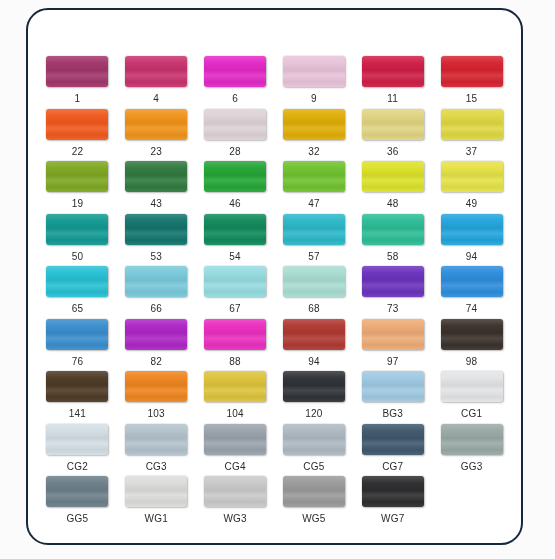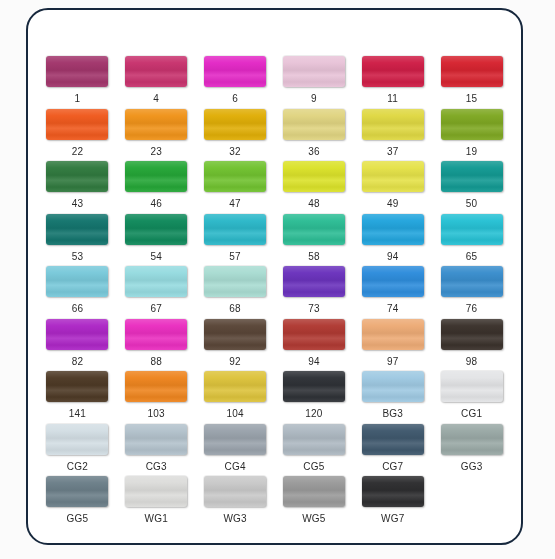--- a/index.html
+++ b/index.html
@@ -116,20 +116,24 @@
       </div>
       <div class="swatch-cell">
         <div class="swatch-chip" style="background-color: rgb(240, 90, 30);"></div>
         <div class="swatch-label">22</div>
       </div>
       <div class="swatch-cell">
         <div class="swatch-chip" style="background-color: rgb(240, 147, 26);"></div>
         <div class="swatch-label">23</div>
       </div>
       <div class="swatch-cell">
+        <div class="swatch-chip" style="background-color: rgb(222, 210, 214);"></div>
+        <div class="swatch-label">28</div>
+      </div>
+      <div class="swatch-cell">
         <div class="swatch-chip" style="background-color: rgb(224, 174, 7);"></div>
         <div class="swatch-label">32</div>
       </div>
       <div class="swatch-cell">
         <div class="swatch-chip" style="background-color: rgb(224, 212, 129);"></div>
         <div class="swatch-label">36</div>
       </div>
       <div class="swatch-cell">
         <div class="swatch-chip" style="background-color: rgb(223, 216, 67);"></div>
         <div class="swatch-label">37</div>
@@ -212,24 +216,20 @@
       </div>
       <div class="swatch-cell">
         <div class="swatch-chip" style="background-color: rgb(173, 39, 198);"></div>
         <div class="swatch-label">82</div>
       </div>
       <div class="swatch-cell">
         <div class="swatch-chip" style="background-color: rgb(234, 47, 192);"></div>
         <div class="swatch-label">88</div>
       </div>
       <div class="swatch-cell">
-        <div class="swatch-chip" style="background-color: rgb(90, 70, 56);"></div>
-        <div class="swatch-label">92</div>
-      </div>
-      <div class="swatch-cell">
         <div class="swatch-chip" style="background-color: rgb(176, 58, 51);"></div>
         <div class="swatch-label">94</div>
       </div>
       <div class="swatch-cell">
         <div class="swatch-chip" style="background-color: rgb(237, 171, 118);"></div>
         <div class="swatch-label">97</div>
       </div>
       <div class="swatch-cell">
         <div class="swatch-chip" style="background-color: rgb(59, 50, 44);"></div>
         <div class="swatch-label">98</div>

